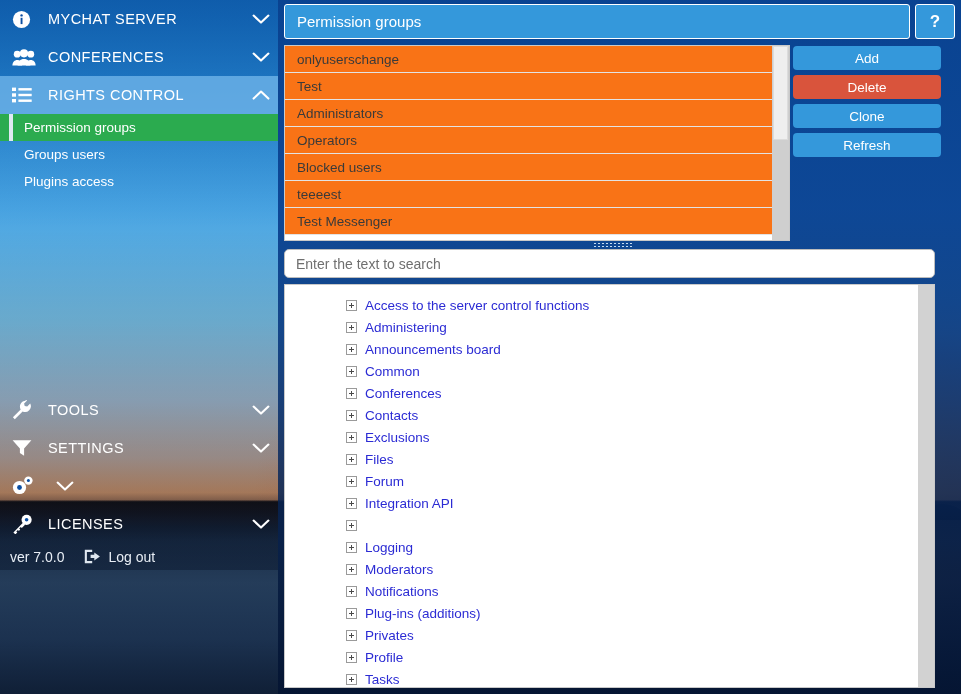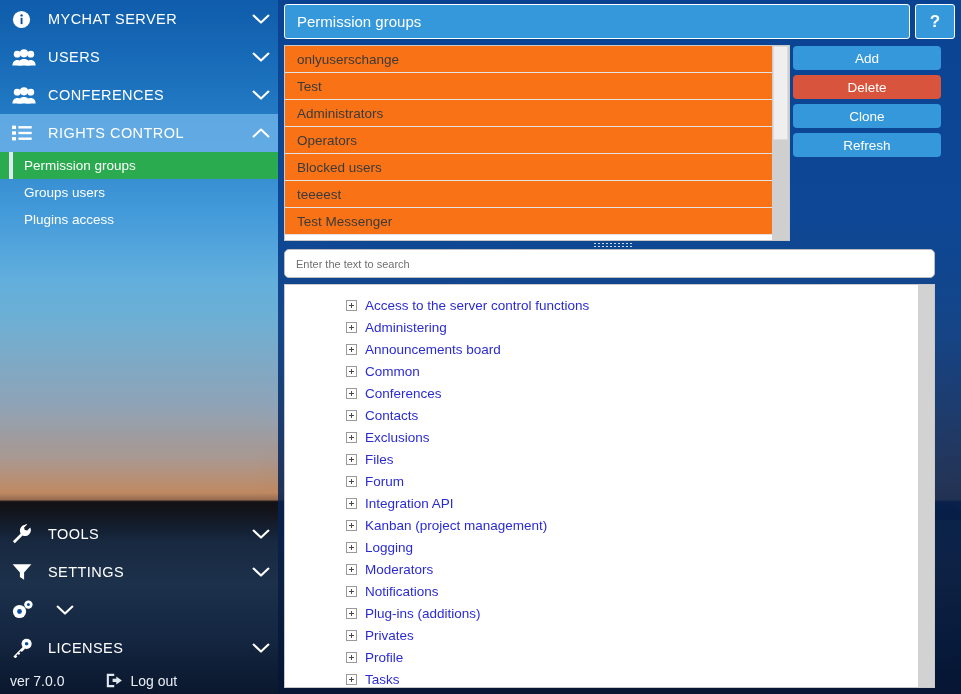--- a/index.html
+++ b/index.html
@@ -61,21 +61,21 @@
     position: absolute; left: 278px; top: 0; right: 0; bottom: 0;
     background: linear-gradient(to bottom,
       rgba(8,62,140,0.93) 0%, rgba(9,64,144,0.93) 30%,
       rgba(10,58,128,0.90) 48%, rgba(8,40,92,0.88) 66%,
       rgba(6,28,66,0.88) 82%, rgba(4,20,50,0.90) 100%);
   }
 
   
   #sidebar {
     position: absolute; left: 0; top: 0;
-    width: 278px; height: 694px;
+    width: 278px; height: 570px;
     overflow: hidden;
   }
   #sidebar::before {
     content: ""; position: absolute; inset: 0;
     background: linear-gradient(to bottom, rgba(6,60,136,0.55) 0%, rgba(6,60,136,0.22) 22%,
                 rgba(0,0,0,0.0) 40%, rgba(0,0,0,0.10) 70%, rgba(0,10,30,0.35) 100%);
     pointer-events: none;
   }
   #sidebar-top { position: absolute; left: 0; top: 0; width: 278px; }
   #sidebar-bottom { position: absolute; left: 0; bottom: 27px; width: 278px; }
@@ -126,21 +126,21 @@
   }
 
   #sidebar-footer {
     position: absolute; left: 0; bottom: 0;
     width: 278px; height: 27px;
     display: flex; align-items: center;
     color: #e8eef5;
     font-size: 14px;
   }
   #ver-text { margin-left: 10px; }
-  #logout { display: flex; align-items: center; margin-left: 42px; cursor: pointer; }
+  #logout { display: flex; align-items: center; margin-left: 20px; cursor: pointer; }
   #logout .lo-ico { margin-right: 7px; display: inline-flex; }
 
   
   #content { position: absolute; left: 278px; top: 0; right: 0; bottom: 0; }
 
   
   #titlebar {
     position: absolute; left: 6px; top: 4px; right: 6px; height: 35px;
     display: flex;
   }
@@ -227,21 +227,21 @@
   }
 
   
   #search-input {
     position: absolute; left: 6px; top: 249px;
     width: 651px; height: 29px;
     background: #ffffff;
     border: 1px solid #bdbdbd;
     border-radius: 5px;
     padding: 0 0 0 11px;
-    font-size: 11px;
+    font-size: 14px;
     font-family: "Liberation Sans", sans-serif;
     color: #701a75;
     outline: none;
   }
   #search-input::placeholder { color: #6f6f6f; }
 
   
   #tree-panel {
     position: absolute; left: 6px; top: 284px;
     width: 651px; height: 404px;
@@ -312,38 +312,20 @@
             </svg>
         </span>
         <span class="nav-label">MYCHAT SERVER</span>
         <span class="nav-chevron">
           <svg width="18" height="11" viewBox="0 0 18 11">
               <path d="M1.6 1.6 L9 8.6 L16.4 1.6" fill="none" stroke="#fff" stroke-width="2.1" stroke-linecap="round" stroke-linejoin="round"></path>
             </svg>
         </span>
       </div>
 
-      <div class="nav-group">
-        <span class="nav-ico">
-          <svg width="24" height="17" viewBox="0 0 24 17">
-              <circle cx="5.2" cy="5.2" r="3.4" fill="#fff"></circle>
-              <circle cx="18.8" cy="5.2" r="3.4" fill="#fff"></circle>
-              <circle cx="12" cy="4.3" r="4.1" fill="#fff"></circle>
-              <path d="M0.4 16.6c0-3.5 2.2-5.6 4.9-5.6s4.8 2.1 4.8 5.6z" fill="#fff"></path>
-              <path d="M13.9 16.6c0-3.5 2.2-5.6 4.9-5.6s4.8 2.1 4.8 5.6z" fill="#fff"></path>
-              <path d="M5.6 16.6c0-4.1 2.7-6.6 6.4-6.6s6.4 2.5 6.4 6.6z" fill="#fff"></path>
-            </svg>
-        </span>
-        <span class="nav-label">USERS</span>
-        <span class="nav-chevron">
-          <svg width="18" height="11" viewBox="0 0 18 11">
-              <path d="M1.6 1.6 L9 8.6 L16.4 1.6" fill="none" stroke="#fff" stroke-width="2.1" stroke-linecap="round" stroke-linejoin="round"></path>
-            </svg>
-        </span>
-      </div>
 
       <div class="nav-group">
         <span class="nav-ico">
           <svg width="24" height="17" viewBox="0 0 24 17">
               <circle cx="5.2" cy="5.2" r="3.4" fill="#fff"></circle>
               <circle cx="18.8" cy="5.2" r="3.4" fill="#fff"></circle>
               <circle cx="12" cy="4.3" r="4.1" fill="#fff"></circle>
               <path d="M0.4 16.6c0-3.5 2.2-5.6 4.9-5.6s4.8 2.1 4.8 5.6z" fill="#fff"></path>
               <path d="M13.9 16.6c0-3.5 2.2-5.6 4.9-5.6s4.8 2.1 4.8 5.6z" fill="#fff"></path>
               <path d="M5.6 16.6c0-4.1 2.7-6.6 6.4-6.6s6.4 2.5 6.4 6.6z" fill="#fff"></path>
@@ -542,21 +524,20 @@
           <div class="tree-row">
             <span class="expander"></span>
             <span class="tree-label">Forum</span>
           </div>
           <div class="tree-row">
             <span class="expander"></span>
             <span class="tree-label">Integration API</span>
           </div>
           <div class="tree-row">
             <span class="expander"></span>
-            <span class="tree-label">Kanban (project management)</span>
           </div>
           <div class="tree-row">
             <span class="expander"></span>
             <span class="tree-label">Logging</span>
           </div>
           <div class="tree-row">
             <span class="expander"></span>
             <span class="tree-label">Moderators</span>
           </div>
           <div class="tree-row">

